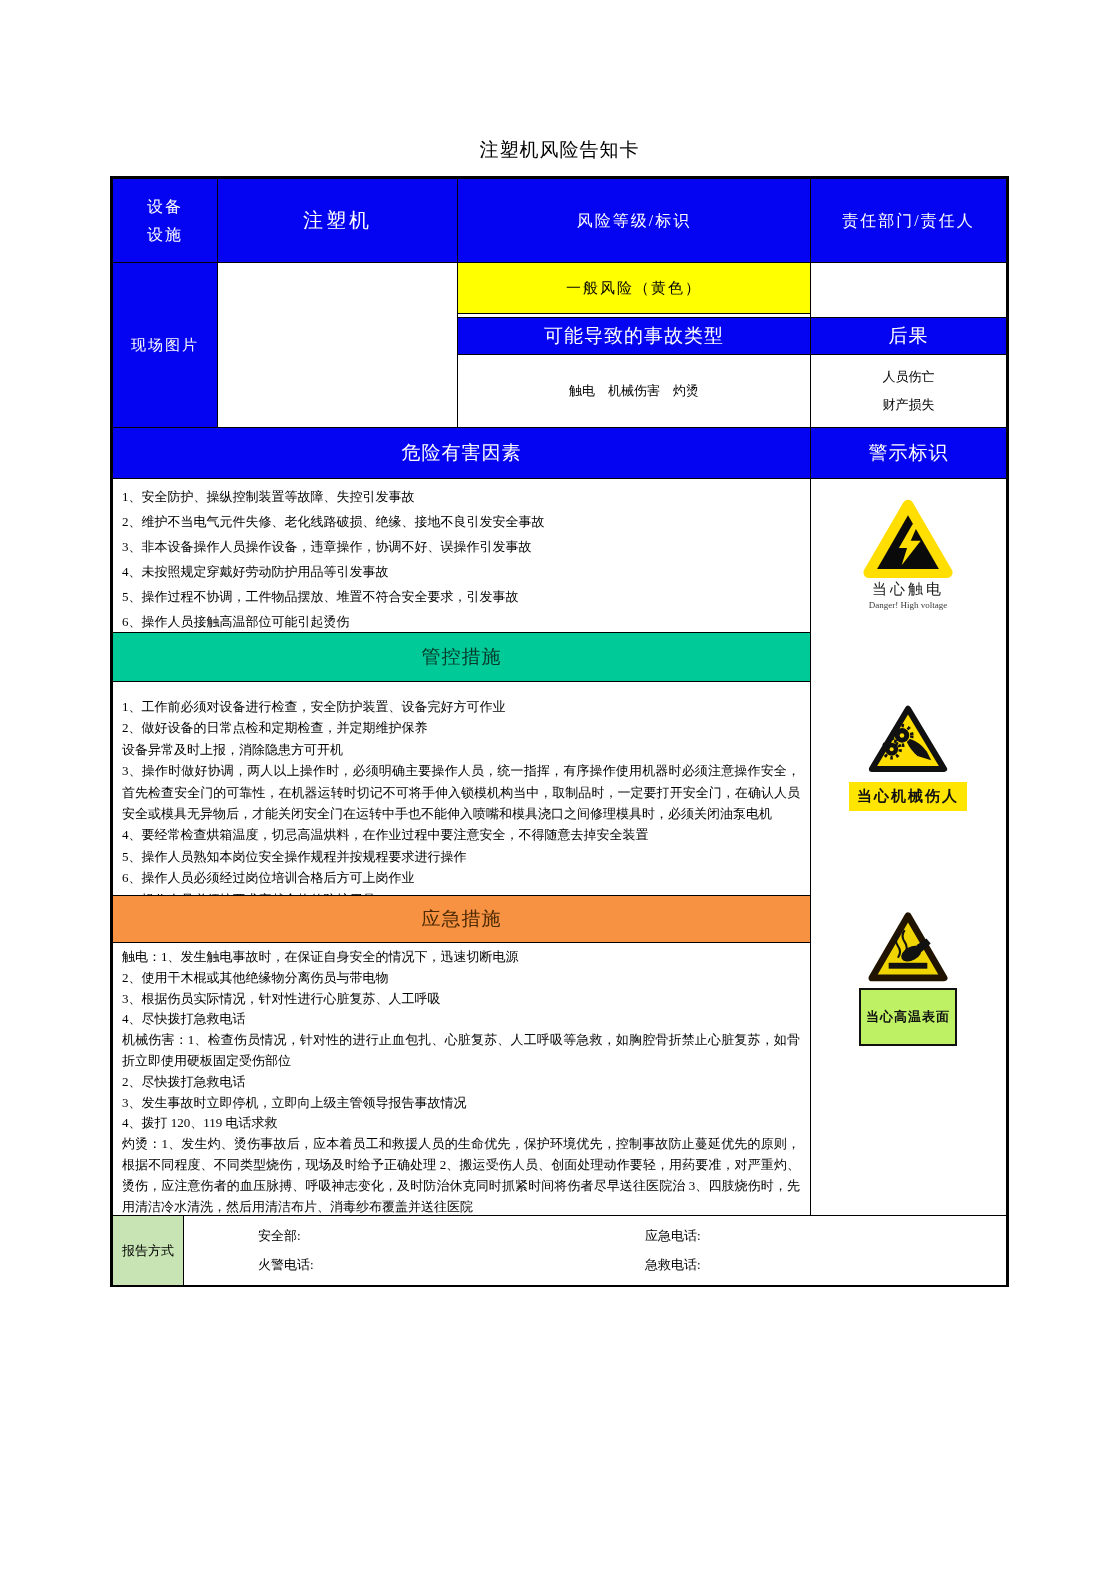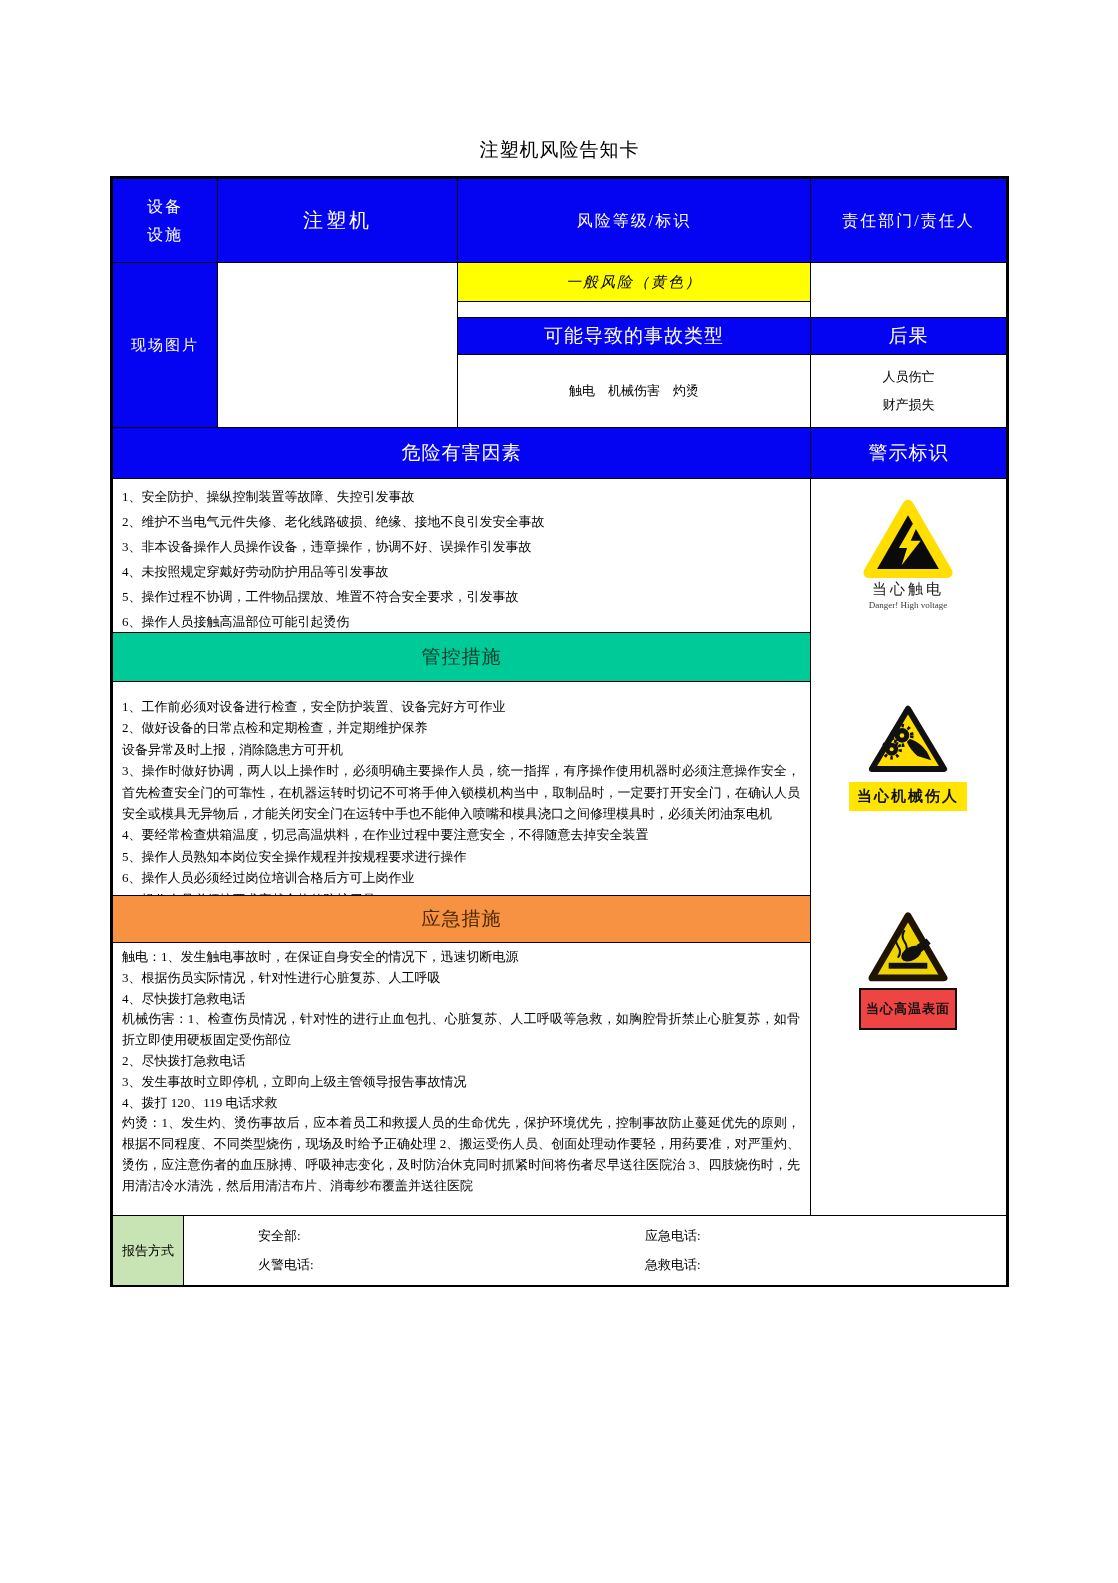--- a/index.html
+++ b/index.html
@@ -25,43 +25,43 @@
   .content{padding:5px 10px 0 9px;font-size:13px;}
   .content p{margin:0;text-align:justify;}
   .hazards p{line-height:25px;}
   .controls p{line-height:21.4px;}
   .emergency p{line-height:20.8px;}
   .sign-block{position:absolute;width:140px;display:flex;flex-direction:column;align-items:center;}
   .sign-label{font-size:15px;letter-spacing:3px;color:#1a1a1a;margin-top:2px;}
   .sign-sublabel{font-size:9px;color:#3a3a3a;letter-spacing:0;margin-top:1px;}
   .sign-label-yellow{background:#FFE500;color:#111;font-weight:bold;font-size:15px;
     letter-spacing:2px;padding:5px 8px;margin-top:6px;}
-  .sign-label-boxed{border:2px solid #111;background:#ef4444;color:#111;font-weight:bold;
-    font-size:13px;letter-spacing:1px;padding:10px 5px;margin-top:4px;}
+  .sign-label-boxed{border:2px solid #111;background:#bef264;color:#111;font-weight:bold;
+    font-size:13px;letter-spacing:1px;padding:18px 5px;margin-top:4px;}
   .report-field{position:absolute;font-size:13px;color:#000;}
 </style>
 </head>
 <body>
 
 <div class="page">
 
   <div class="title">注塑机风险告知卡</div>
 
   <div class="cell blue flexc hdr-sm" style="left:112px;top:178px;width:106px;height:85px;flex-direction:column;">
     <span>设备</span>
     <span>设施</span>
   </div>
   <div class="cell blue flexc hdr-lg" style="left:217px;top:178px;width:241px;height:85px;font-family:Liberation Mono, monospace;">注塑机</div>
   <div class="cell blue flexc hdr-sm" style="left:457px;top:178px;width:354px;height:85px;">风险等级/标识</div>
   <div class="cell blue flexc hdr-sm" style="left:810px;top:178px;width:197px;height:85px;">责任部门/责任人</div>
 
   <div class="cell blue flexc hdr-md" style="left:112px;top:262px;width:106px;height:166px;">现场图片</div>
   <div class="cell" style="left:217px;top:262px;width:241px;height:166px;background:#fff;"></div>
 
-  <div class="cell yellow flexc hdr-md" style="left:457px;top:262px;width:354px;height:40px;font-style:italic;">一般风险（黄色）</div>
+  <div class="cell yellow flexc hdr-md" style="left:457px;top:262px;width:354px;height:52px;">一般风险（黄色）</div>
   <div class="cell" style="left:810px;top:262px;width:197px;height:56px;background:#fff;"></div>
 
   <div class="cell blue flexc hdr-xs" style="left:457px;top:317px;width:354px;height:38px;">可能导致的事故类型</div>
   <div class="cell blue flexc hdr-xs" style="left:810px;top:317px;width:197px;height:38px;">后果</div>
 
   <div class="cell flexc" style="left:457px;top:354px;width:354px;height:74px;background:#fff;font-size:13px;">触电　机械伤害　灼烫</div>
   <div class="cell flexc" style="left:810px;top:354px;width:197px;height:74px;background:#fff;font-size:13px;flex-direction:column;line-height:28px;">
     <span>人员伤亡</span>
     <span>财产损失</span>
   </div>
@@ -86,20 +86,21 @@
     <p>3、操作时做好协调，两人以上操作时，必须明确主要操作人员，统一指挥，有序操作使用机器时必须注意操作安全，首先检查安全门的可靠性，在机器运转时切记不可将手伸入锁模机构当中，取制品时，一定要打开安全门，在确认人员安全或模具无异物后，才能关闭安全门在运转中手也不能伸入喷嘴和模具浇口之间修理模具时，必须关闭油泵电机</p>
     <p>4、要经常检查烘箱温度，切忌高温烘料，在作业过程中要注意安全，不得随意去掉安全装置</p>
     <p>5、操作人员熟知本岗位安全操作规程并按规程要求进行操作</p>
     <p>6、操作人员必须经过岗位培训合格后方可上岗作业</p>
     <p>7、操作人员必须按要求穿戴合格的防护用品</p>
   </div>
 
   <div class="cell orange flexc hdr-xs" style="left:112px;top:895px;width:699px;height:48px;">应急措施</div>
   <div class="cell content emergency" style="left:112px;top:942px;width:699px;height:274px;background:#fff;padding-top:4px;">
     <p>触电：1、发生触电事故时，在保证自身安全的情况下，迅速切断电源</p>
+    <p>2、使用干木棍或其他绝缘物分离伤员与带电物</p>
     <p>3、根据伤员实际情况，针对性进行心脏复苏、人工呼吸</p>
     <p>4、尽快拨打急救电话</p>
     <p>机械伤害：1、检查伤员情况，针对性的进行止血包扎、心脏复苏、人工呼吸等急救，如胸腔骨折禁止心脏复苏，如骨折立即使用硬板固定受伤部位</p>
     <p>2、尽快拨打急救电话</p>
     <p>3、发生事故时立即停机，立即向上级主管领导报告事故情况</p>
     <p>4、拨打 120、119 电话求救</p>
     <p>灼烫：1、发生灼、烫伤事故后，应本着员工和救援人员的生命优先，保护环境优先，控制事故防止蔓延优先的原则，根据不同程度、不同类型烧伤，现场及时给予正确处理 2、搬运受伤人员、创面处理动作要轻，用药要准，对严重灼、烫伤，应注意伤者的血压脉搏、呼吸神志变化，及时防治休克同时抓紧时间将伤者尽早送往医院治 3、四肢烧伤时，先用清洁冷水清洗，然后用清洁布片、消毒纱布覆盖并送往医院</p>
   </div>
 
   <div class="cell" style="left:810px;top:478px;width:197px;height:738px;background:#fff;"></div>

